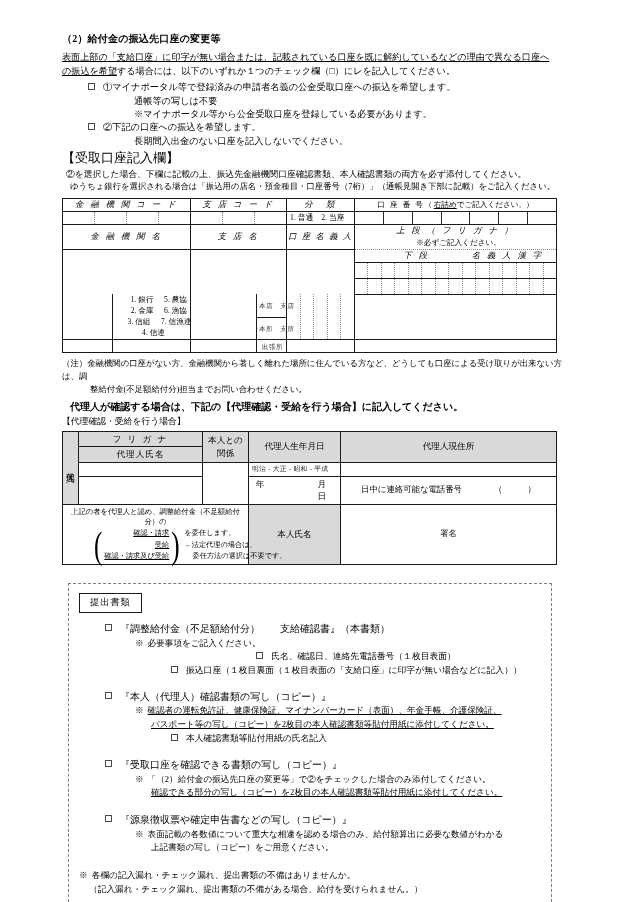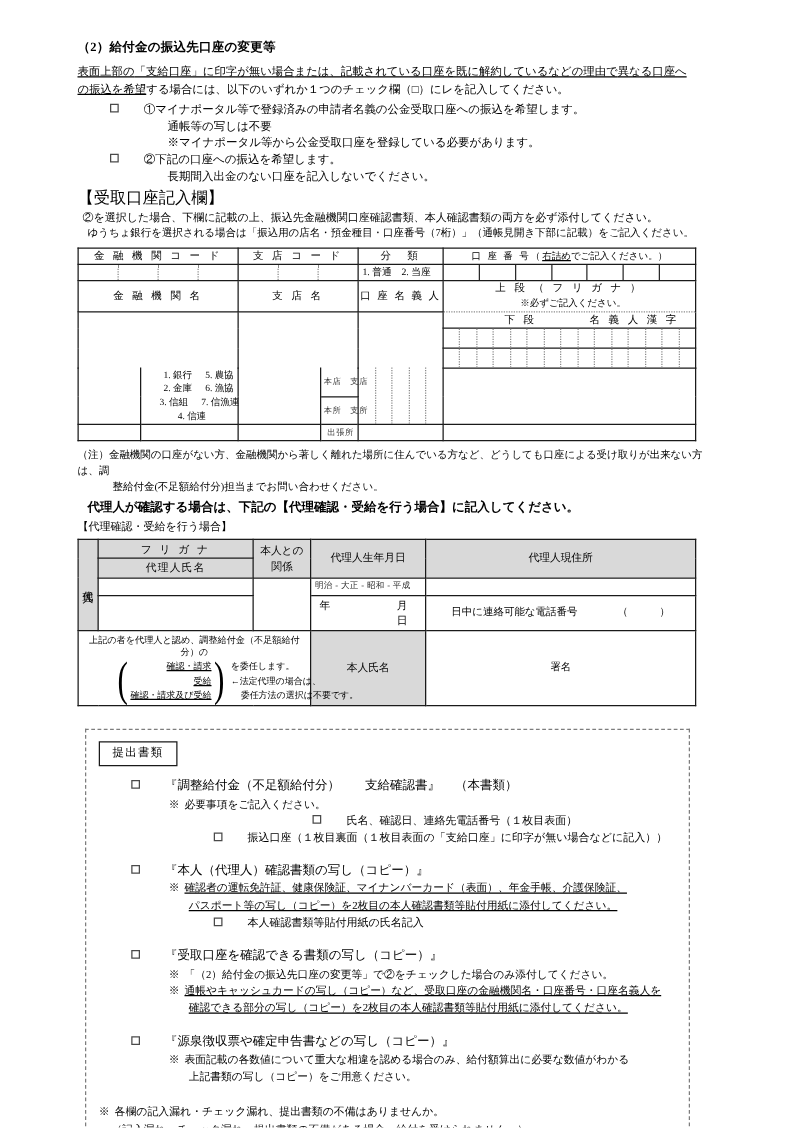--- a/index.html
+++ b/index.html
@@ -19,21 +19,21 @@
     position: relative;
     width: 630px;
     height: 902px;
     padding: 32px 58px 0 62px;
   }
 
   
   .sec-title { font-weight: bold; font-size: 10px; letter-spacing: .2px; margin-bottom: 3px; }
   .para { font-size: 9.1px; line-height: 1.58; }
   .u   { text-decoration: underline; }
-  .row-line { display: flex; align-items: flex-start; gap: 12px; }
+  .row-line { display: flex; align-items: flex-start; }
   .cbox {
     display: inline-block;
     width: 7px; height: 7px;
     border: 1px solid #4a4a4a;
     margin-right: 8px;
     flex: 0 0 auto;
     position: relative;
     top: 2px;
     background: #fff;
   }
@@ -53,21 +53,21 @@
     table-layout: fixed;
     font-size: 8.3px;
   }
   table.acct td {
     border: 1px solid #1a1a1a;
     padding: 0;
     text-align: center;
     vertical-align: middle;
     height: 13px;
   }
-  .hdr { letter-spacing: 2.4px; white-space: nowrap; font-size: 8.4px; }
+  .hdr { letter-spacing: 2.4px; white-space: nowrap; font-size: 8.4px; font-style: italic; }
   .hdr-nosp { letter-spacing: 0; white-space: nowrap; font-size: 7.6px; }
   .cellgrid { display: flex; height: 100%; width: 100%; }
   .cellgrid > span {
     flex: 1 1 0;
     border-right: 1px dotted #8a8a8a;
   }
   .cellgrid > span:last-child { border-right: none; }
   .solidgrid > span { border-right: 1px solid #2a2a2a; }
   .solidgrid > span:last-child { border-right: none; }
   td.blank { height: 22px; }
@@ -466,23 +466,20 @@
 
     
     <div class="doc-item">
       <div class="doc-main row-line indent1">
         <span class="cbox"></span>
         <span>『受取口座を確認できる書類の写し（コピー）』</span>
       </div>
       <div class="note indent2">
         <span class="note-mark">※</span><span>「（2）給付金の振込先口座の変更等」で②をチェックした場合のみ添付してください。</span>
       </div>
-      <div class="note indent2">
-        <span class="note-mark">※</span><span class="u">通帳やキャッシュカードの写し（コピー）など、受取口座の金融機関名・口座番号・口座名義人を</span>
-      </div>
       <div class="note indent3">
         <span class="u">確認できる部分の写し（コピー）を2枚目の本人確認書類等貼付用紙に添付してください。</span>
       </div>
     </div>
 
     <div class="gap"></div>
 
     
     <div class="doc-item">
       <div class="doc-main row-line indent1">

